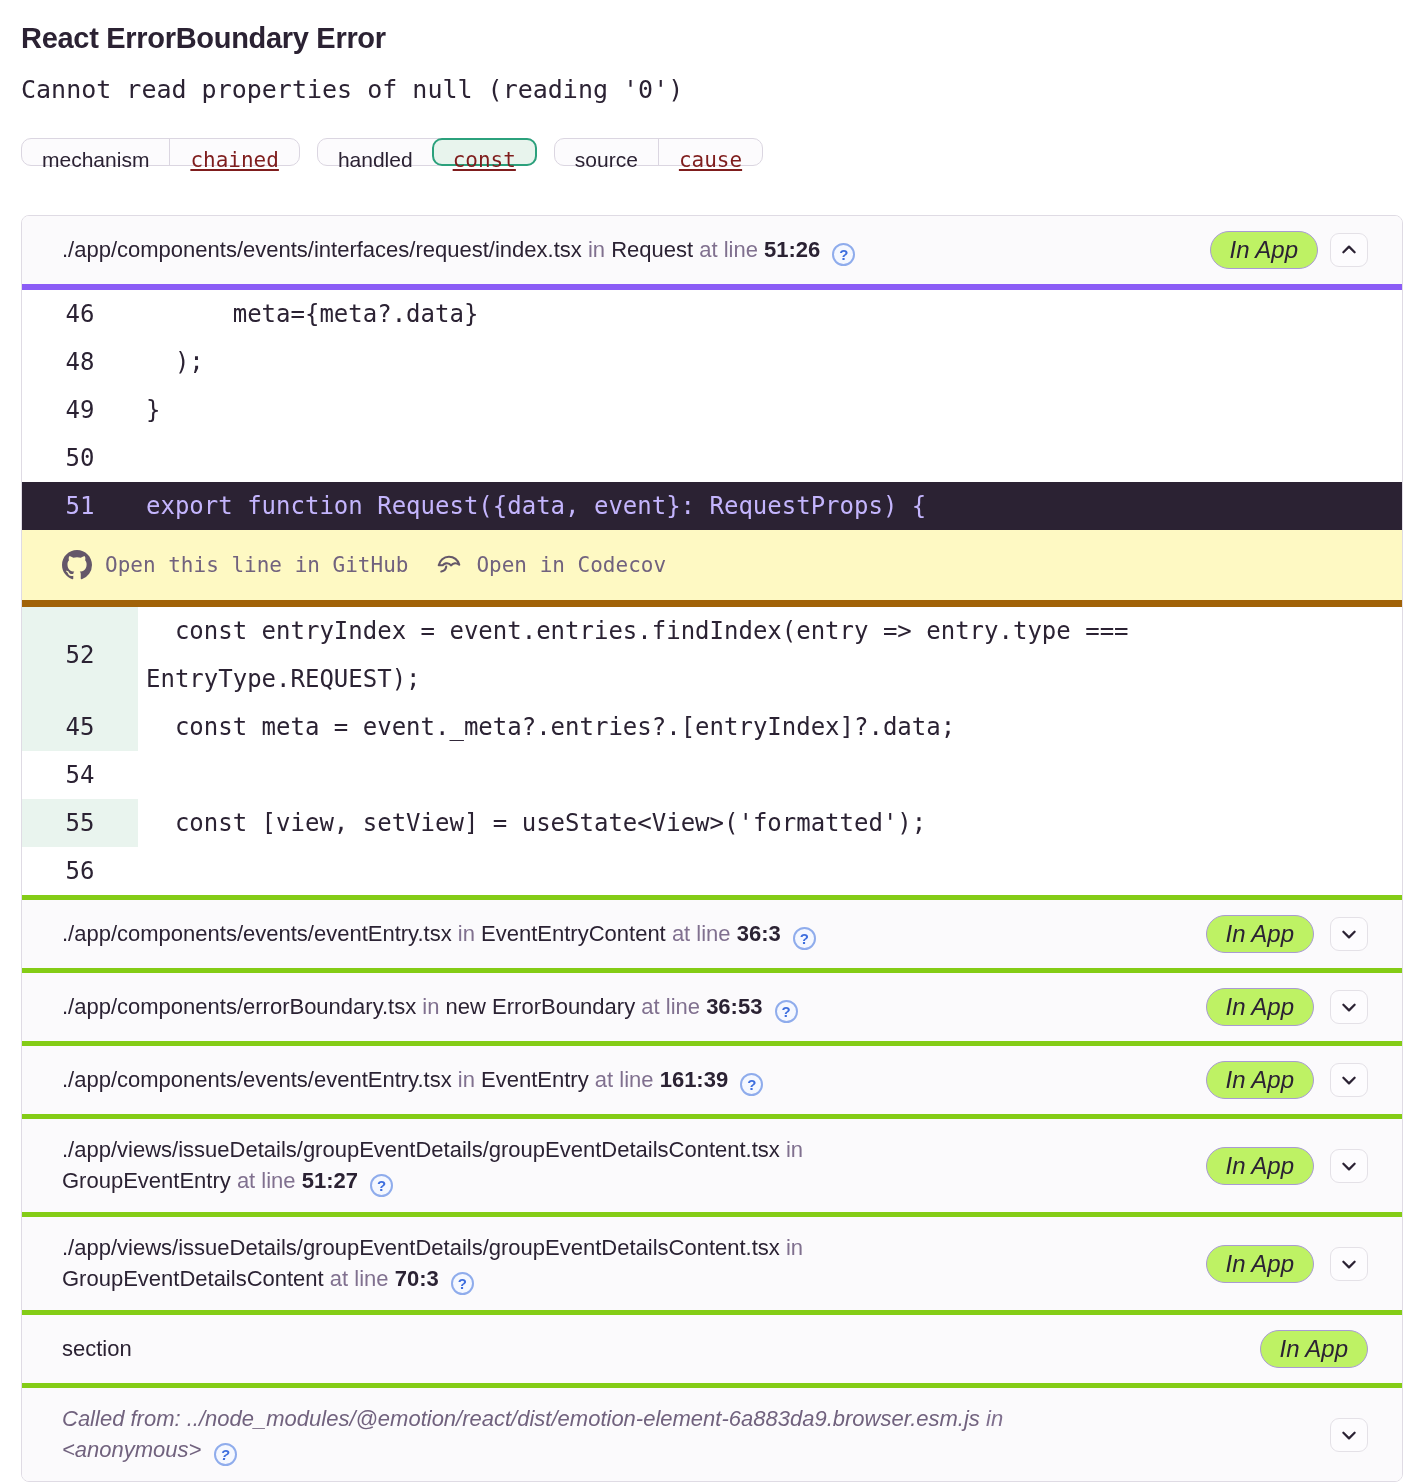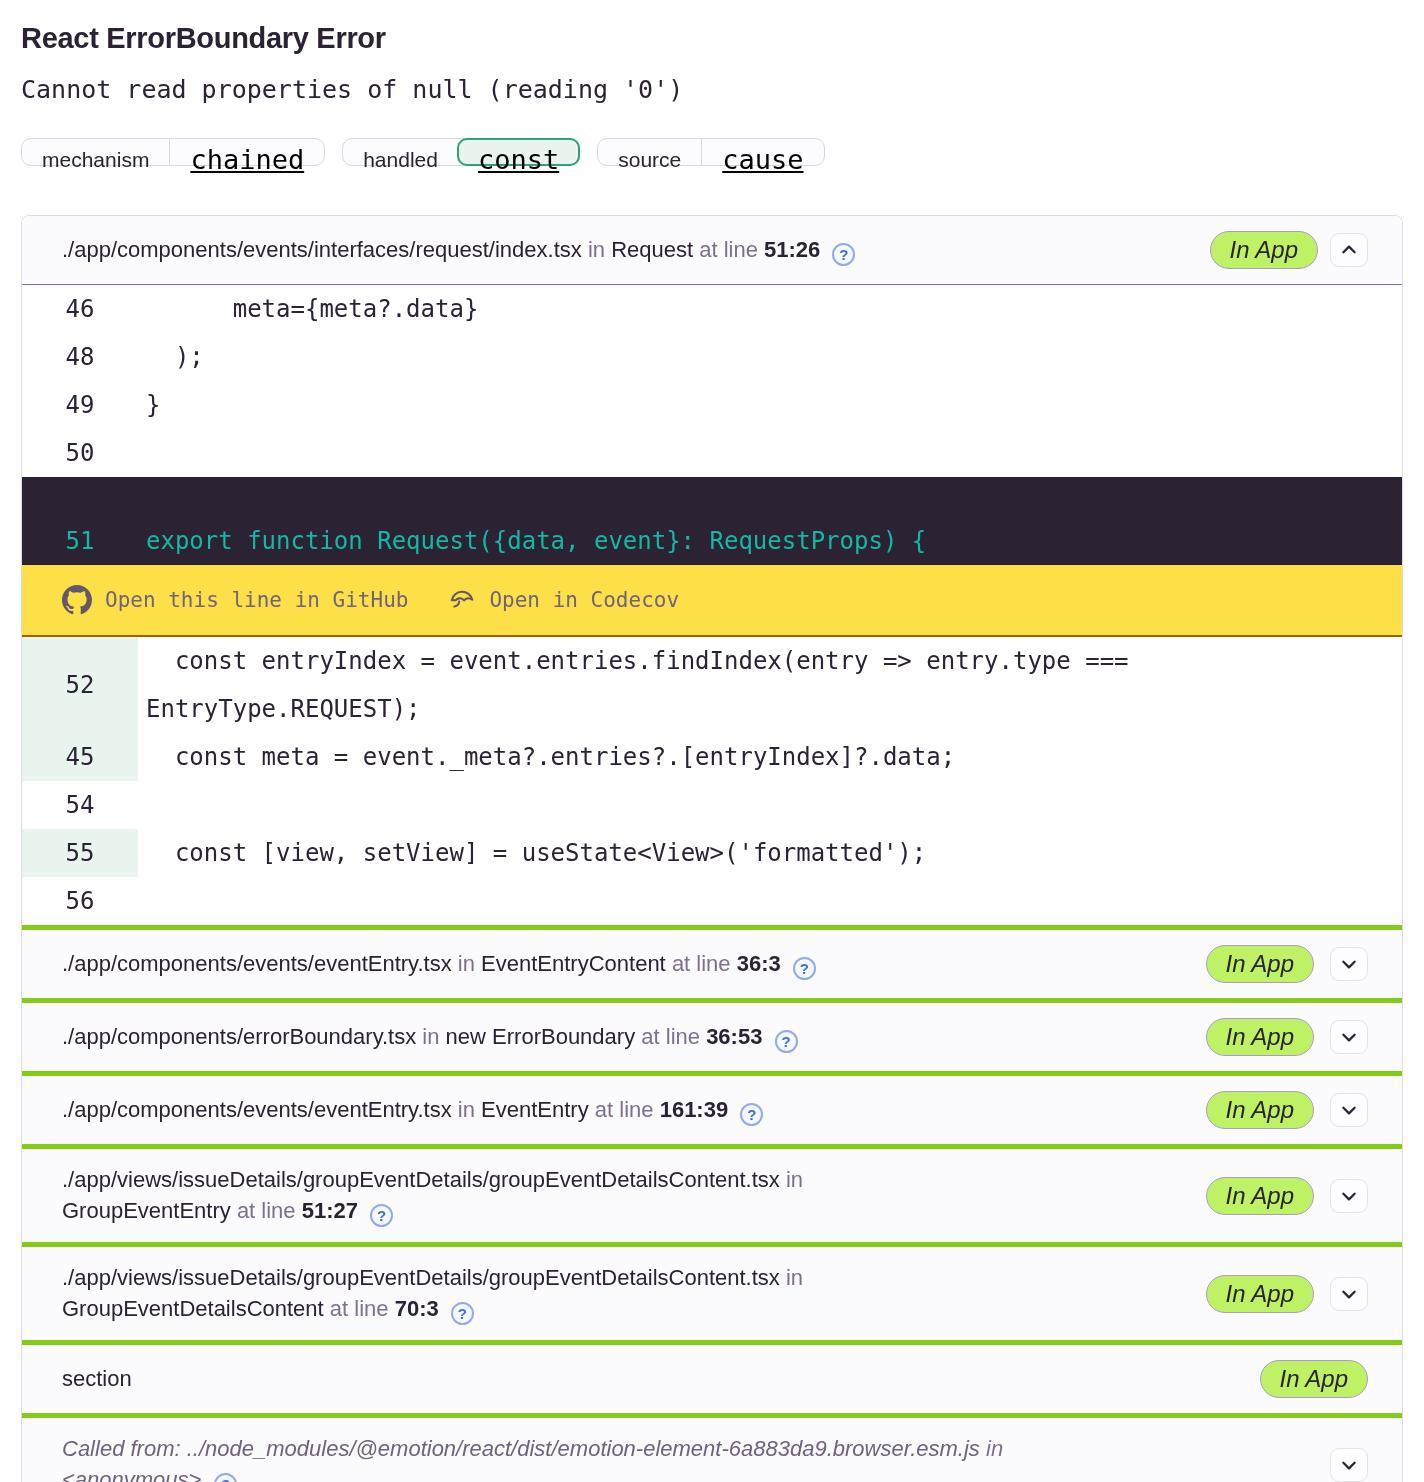--- a/index.html
+++ b/index.html
@@ -7,47 +7,47 @@
   body { font-family:"Liberation Sans", sans-serif; color:#2B2233; width:1424px; }
   .page { padding:14px 21px 0 21px; }
 
   .title { font-size:29px; font-weight:700; margin:8px 0 0 0; color:#2B2233; letter-spacing:-0.3px; }
   .subtitle { margin-top:20px; font-family:"DejaVu Sans Mono", monospace; font-size:25px; color:#2B2233; }
 
   
   .tags { margin-top:34px; display:flex; gap:17px; }
   .tag { display:inline-flex; align-items:stretch; border:1px solid #DBD6E1; border-radius:10px; background:#FCFBFD; height:28px; overflow:visible; }
   .tag-key { padding:0 20px; line-height:42px; font-size:21px; color:#2B2233; }
-  .tag-value { font-family:"DejaVu Sans Mono", monospace; font-size:27px; line-height:42px; padding:0 20px; border-left:1px solid #DBD6E1; color:#000000; border-radius:0 10px 10px 0;text-decoration:underline; }
+  .tag-value { font-family:"DejaVu Sans Mono", monospace; font-size:21px; line-height:42px; padding:0 20px; border-left:1px solid #DBD6E1; color:#7f1d1d; border-radius:0 10px 10px 0;text-decoration:underline; }
   .tag-value.green { background:#E8F4ED; border:2px solid #2BA17C; border-radius:10px; margin:-1px; line-height:40px; padding:0 19px; }
 
   
   .trace { margin-top:49px; border:1px solid #DFDBE4; border-radius:8px; overflow:hidden; background:#fff; }
 
   .frame-row { display:flex; align-items:center; gap:16px; background:#FBFAFC; padding:15px 34px 15px 40px; }
   .bt { border-top:5px solid #84cc16; }
-  .bb { border-bottom:1px solid #8b5cf6;gap:12px; }
+  .bb { border-bottom:6px solid #8b5cf6;gap:12px; }
   .frame-title { flex:1; font-size:22px; line-height:31px; color:#2B2233; }
   .dim { color:#80708F; }
   .lineno { font-weight:700; }
   .help { display:inline-flex; align-items:center; justify-content:center; width:23px; height:23px; border:2px solid #8FACEC; border-radius:50%; color:#3D6EDE; background:#F5F8FF; font-size:15px; font-weight:700; margin-left:6px; vertical-align:-3px; cursor:default; }
   .pill { flex:none; background:#bef264; border:1px solid #A99BD2; border-radius:19px; padding:4px 19px; font-size:24px; color:#2B2233;font-style:italic; }
   .chev-btn { flex:none; width:38px; height:34px; border:1px solid #E4E1E7; border-radius:9px; background:#FDFCFE; display:flex; align-items:center; justify-content:center; padding:0; cursor:pointer; }
   .chev-btn svg { display:block; }
 
   
   .code { background:#ffffff; font-family:"DejaVu Sans Mono", monospace; font-size:24px; line-height:48px; }
   .code-line { display:flex; }
   .gutter { flex:none; width:116px; display:flex; align-items:center; justify-content:center; color:#2B2233; }
   .gutter.hl { background:#E9F4EE; }
   .src { margin:0; flex:1; padding:0 56px 0 8px; white-space:pre-wrap; font-family:inherit; font-size:inherit; line-height:inherit; color:#2B2233; }
   .code-line.active { background:#2B2233; }
-  .code-line.active .gutter, .code-line.active .src { color:#14b8a6;margin-top:40px; }
-
-  .github-row { display:flex; align-items:center; gap:13px; padding:11px 40px; border-bottom:2px solid #a16207; background:#fde047; }
+  .code-line.active .gutter, .code-line.active .src { color:#c4b5fd; }
+
+  .github-row { display:flex; align-items:center; padding:11px 40px; border-bottom:7px solid #a16207; background:#fef9c3; }
   .link { color:#71627E; font-size:21px; cursor:pointer; }
   .link-group { display:flex; align-items:center; gap:13px; }
   .gap-left { margin-left:27px; }
 
   .section-label { font-size:22px; color:#2B2233; flex:1; }
 
   .called-row { font-style:italic; color:#71627E; }
   .called-row .frame-title { color:#71627E; }
   .block { display:block; }
 </style>

